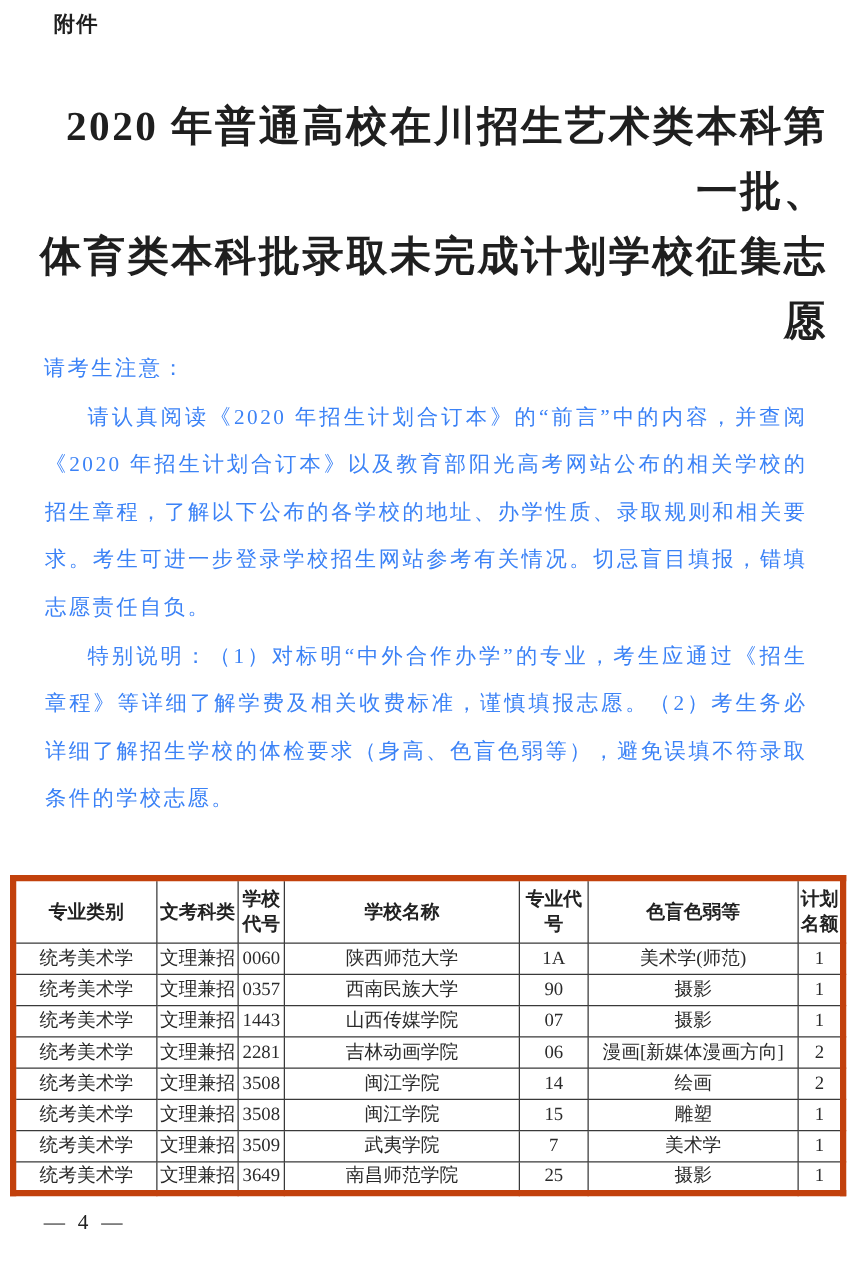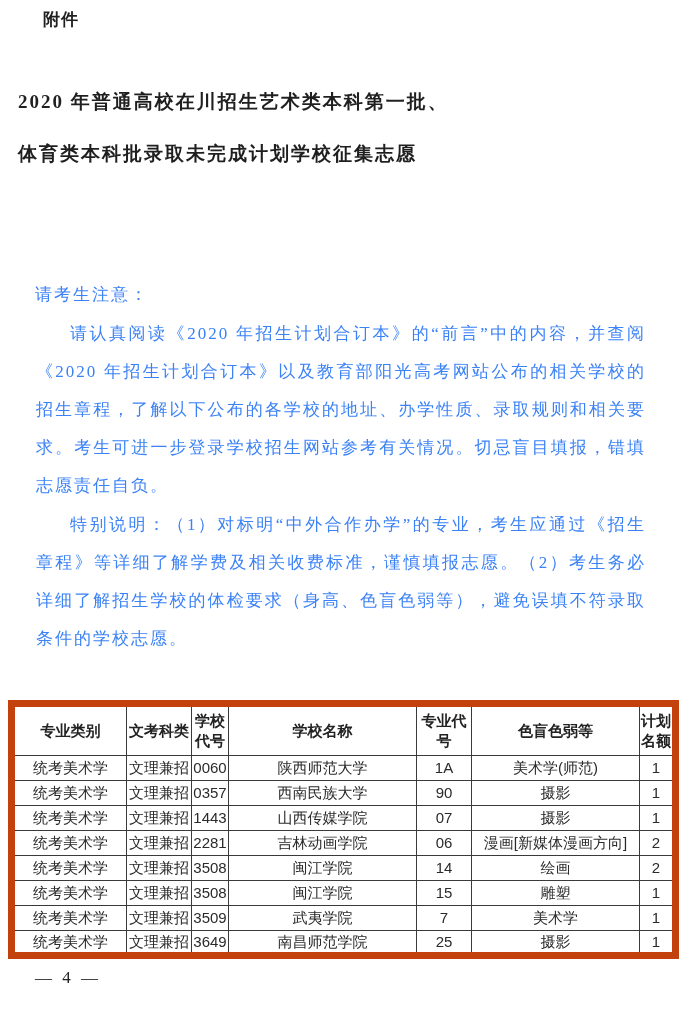--- a/index.html
+++ b/index.html
@@ -26,22 +26,22 @@
     font-size: 17px;
     letter-spacing: 1px;
     margin-left: 15px;
   }
   .doc-title {
     position: absolute;
     top: 76px;
     left: 18px;
     right: 18px;
     margin: 0;
-    text-align: left;
-    font-size: 19px;
+    text-align: right;
+    font-size: 33px;
     font-weight: 700;
     line-height: 52px;
     letter-spacing: 2px;
     font-family: "Liberation Serif", "DejaVu Serif", serif;
   }
   .body-text {
     position: absolute;
     top: 276px;
     left: 35px;
     width: 612px;
@@ -59,21 +59,21 @@
     text-align: justify;
     text-justify: inter-character;
   }
   .plan-table {
     position: absolute;
     top: 700px;
     left: 8px;
     width: 664px;
     border-collapse: collapse;
     table-layout: fixed;
-    border: 7px solid #c2410c;
+    border: 5px solid #c2410c;
   }
   .plan-table th,
   .plan-table td {
     border: 1px solid #3a3a3a;
     text-align: center;
     vertical-align: middle;
     padding: 0 1px;
     overflow: hidden;
   }
   .plan-table thead tr {
@@ -83,21 +83,21 @@
     font-family: "Liberation Sans", "DejaVu Sans", sans-serif;
     font-weight: 700;
     font-size: 15px;
     line-height: 20px;
     color: #222;
   }
   .plan-table tbody tr {
     height: 25px;
   }
   .plan-table td {
-    font-family: Liberation Sans, sans-serif;
+    font-family: Liberation Serif, serif;
     font-size: 15px;
     line-height: 18px;
     color: #2a2a2a;
     white-space: nowrap;
   }
   .page-number {
     position: absolute;
     left: 35px;
     top: 968px;
     font-size: 17px;

